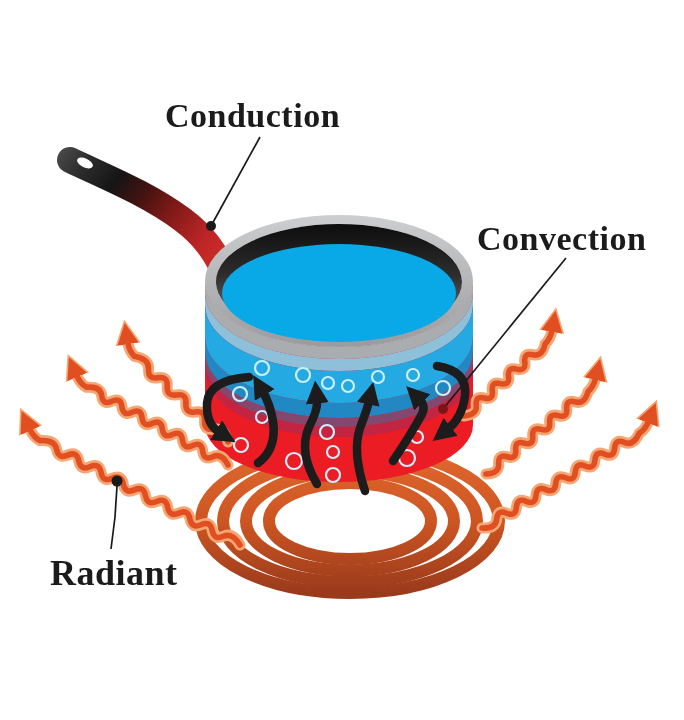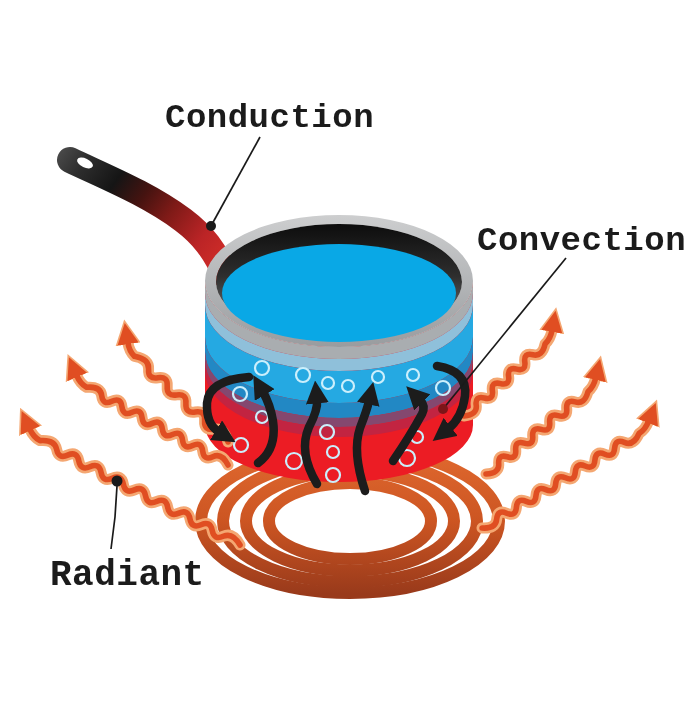--- a/index.html
+++ b/index.html
@@ -1,17 +1,17 @@
 <!DOCTYPE html>
 <html><head>
 <meta charset="utf-8">
 <style>
   html,body{margin:0;padding:0;background:#fff;}
   #stage{position:relative;width:684px;height:720px;background:#fff;overflow:hidden;
-         font-family:Liberation Mono, monospace;}
+         font-family:Liberation Serif, serif;}
   svg{position:absolute;left:0;top:0;}
   .label{font-weight:700;letter-spacing:0.5px;}
   .halo{fill:none;stroke:#F4A772;stroke-width:11;stroke-linecap:round;stroke-linejoin:round;}
   .core{fill:none;stroke-width:5.6;stroke-linecap:round;stroke-linejoin:round;}
   .conv{fill:none;stroke-width:8.5;stroke-linecap:round;stroke-linejoin:round;}
   .leader{stroke:#1a1a1a;stroke-width:1.7;fill:none;}
   .bubble{fill:none;stroke-width:2.2;}
 </style>
 </head>
 <body>

